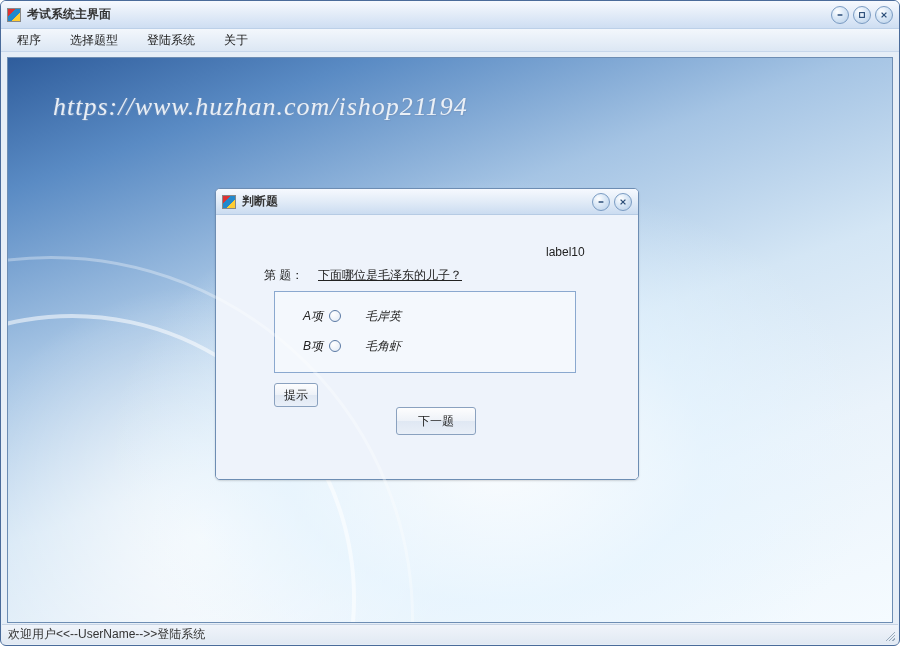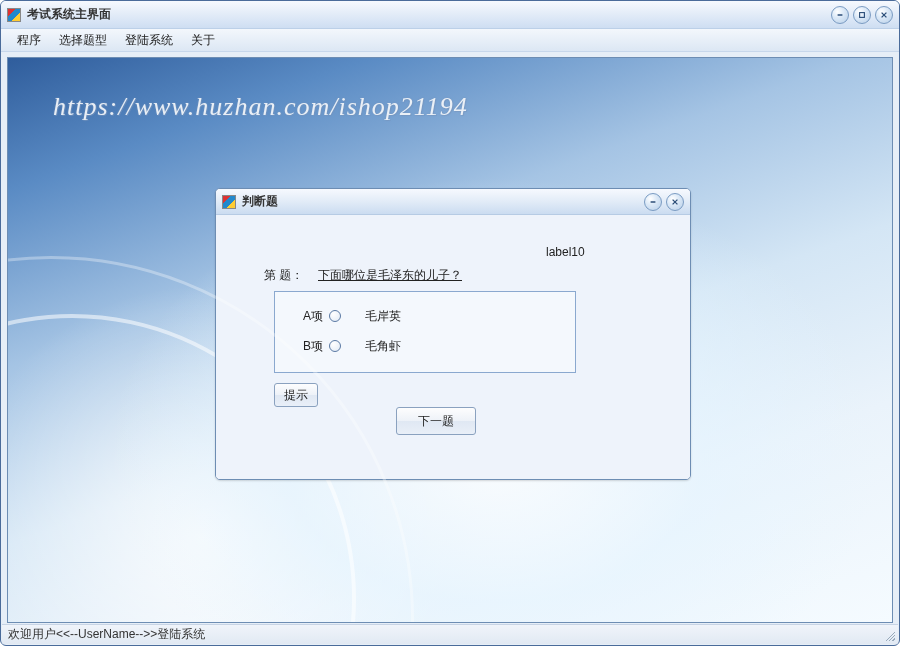--- a/index.html
+++ b/index.html
@@ -30,21 +30,21 @@
     background: radial-gradient(circle at 35% 30%, #fff 0%, #dce9f7 40%, #b8cfe8 100%);
     border: 1px solid #7a9bc2; display: flex; align-items: center; justify-content: center;
     color: #2b4d77; font-size: 10px; cursor: pointer;
   }
   .tb-btn svg { width: 8px; height: 8px; }
 
   .menubar {
     height: 22px;
     background: linear-gradient(#f3f7fc, #dce7f4);
     border-bottom: 1px solid #c7d7eb;
-    display: flex; align-items: center; padding: 11px 8px; gap: 2px;
+    display: flex; align-items: center; padding: 11px 8px; gap: 13px;
   }
   .menu-item { padding: 2px 8px; color: #222; cursor: pointer; }
 
   
   .mdi {
     position: absolute; left: 6px; top: 56px; right: 6px; bottom: 22px;
     border: 1px solid #6d8db3;
     background:
       radial-gradient(ellipse 700px 500px at 55% 70%, rgba(255,255,255,0.85) 0%, rgba(230,245,255,0.6) 30%, rgba(200,225,245,0) 55%),
       radial-gradient(circle 420px at 22% 85%, rgba(255,255,255,0.8) 0%, rgba(255,255,255,0) 60%),
@@ -63,21 +63,21 @@
     position: absolute; left: 45px; top: 34px;
     font-family: "Comic Sans MS", "Segoe Script", cursive;
     font-style: italic; font-size: 26px; letter-spacing: 1px;
     color: rgba(255,255,255,0.85);
     text-shadow: 0 0 2px rgba(120,150,190,0.9), 1px 1px 0 rgba(120,150,190,0.5);
     pointer-events: none;
   }
 
   
   .dialog {
-    position: absolute; left: 207px; top: 130px; width: 476px; height: 292px;
+    position: absolute; left: 207px; top: 130px; width: 424px; height: 292px;
     border: 1px solid #6d8db3; border-radius: 5px;
     background: #eef3fb;
     box-shadow: 0 1px 2px rgba(0,0,0,0.15);
     overflow: hidden;
   }
   .dlg-titlebar {
     height: 26px;
     background: linear-gradient(#f6f9fe 0%, #e4edf8 45%, #cbdcf1 100%);
     border-bottom: 1px solid #b6cbe4;
     display: flex; align-items: center; padding: 0 6px;
@@ -87,21 +87,21 @@
 
   .lbl { position: absolute; color: #222; }
   .label10 { left: 330px; top: 30px; }
   .q-prefix { left: 48px; top: 52px; }
   .q-text   { left: 102px; top: 52px; text-decoration: underline; }
 
   .group {
     position: absolute; left: 58px; top: 76px; width: 302px; height: 82px;
     border: 1px solid #8aa8cf; background: #f4f8fd;
   }
-  .opt-row { position: absolute; left: 22px; height: 20px; display: flex; align-items: center; }
+  .opt-row { position: absolute; left: 22px; height: 20px; display: flex; align-items: center; font-style: italic; }
   .opt-a { top: 14px; } .opt-b { top: 44px; }
   .opt-label { width: 26px; text-align: right; color: #222; }
   .radio {
     width: 12px; height: 12px; border: 1px solid #5b7aa4; border-radius: 50%;
     background: radial-gradient(circle at 35% 30%, #fff, #e0eaf5);
     margin: 0 24px 0 6px; cursor: pointer;
   }
   .opt-text { color: #222; }
 
   .btn {

